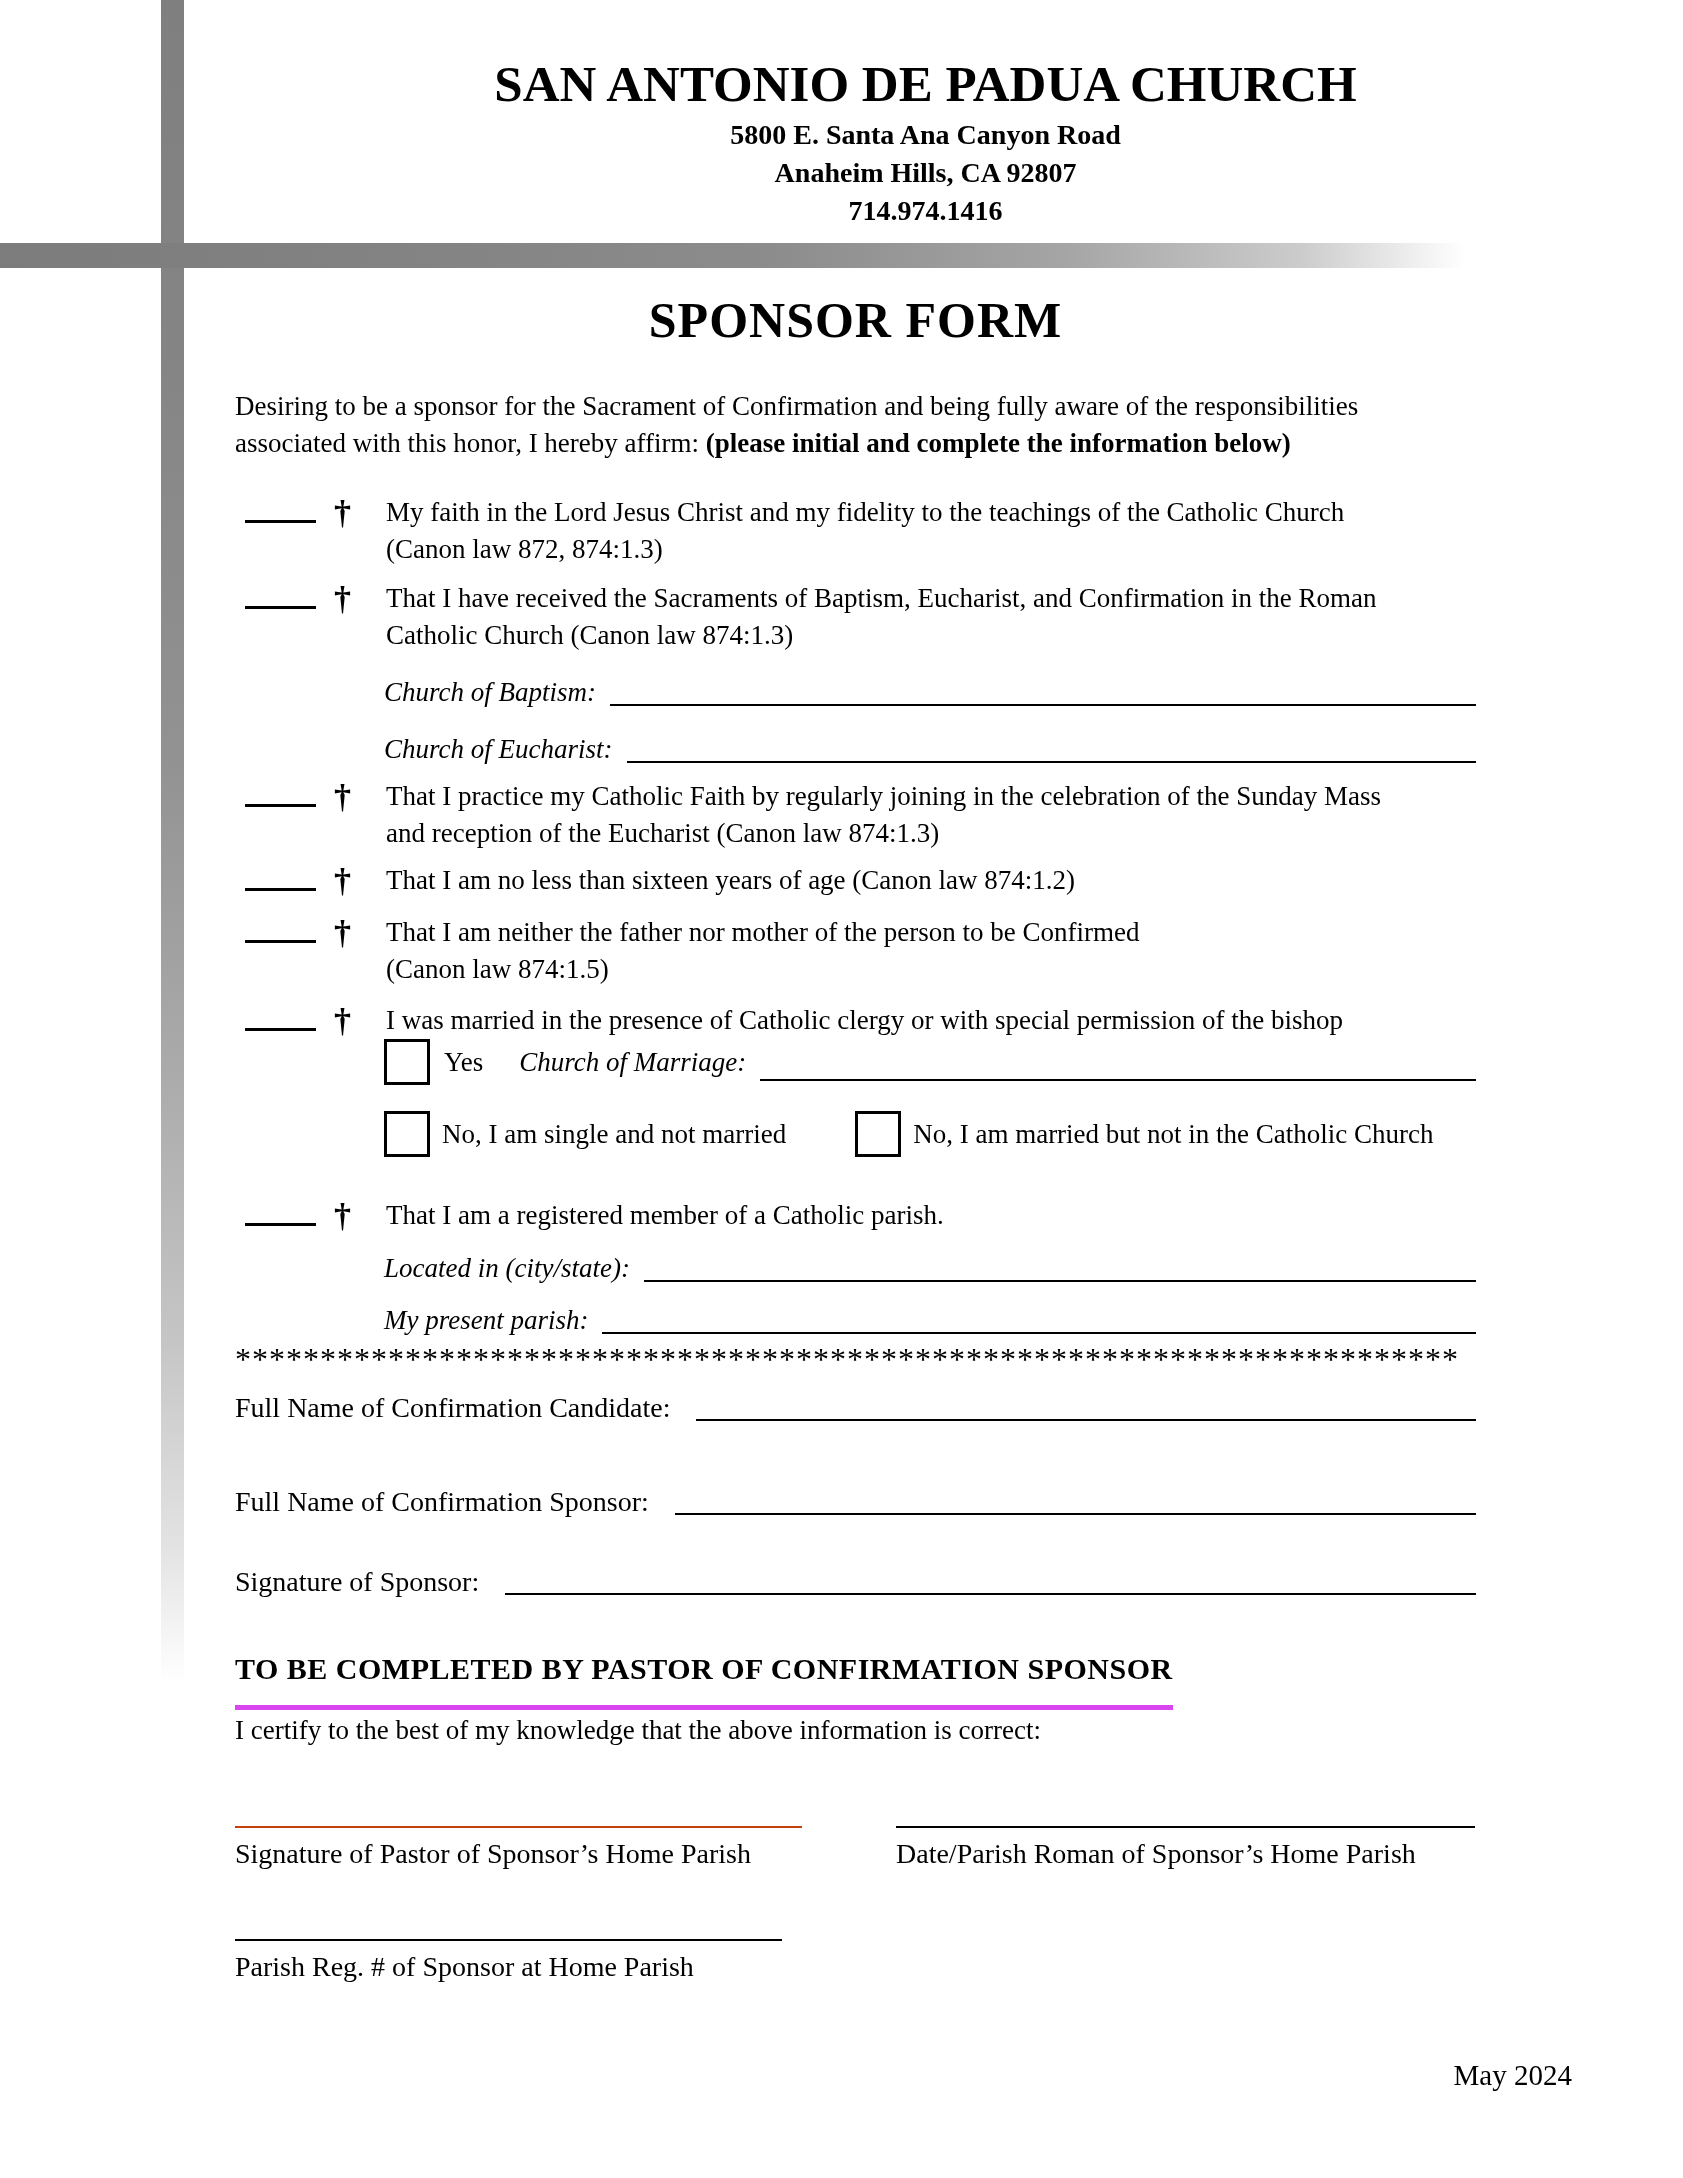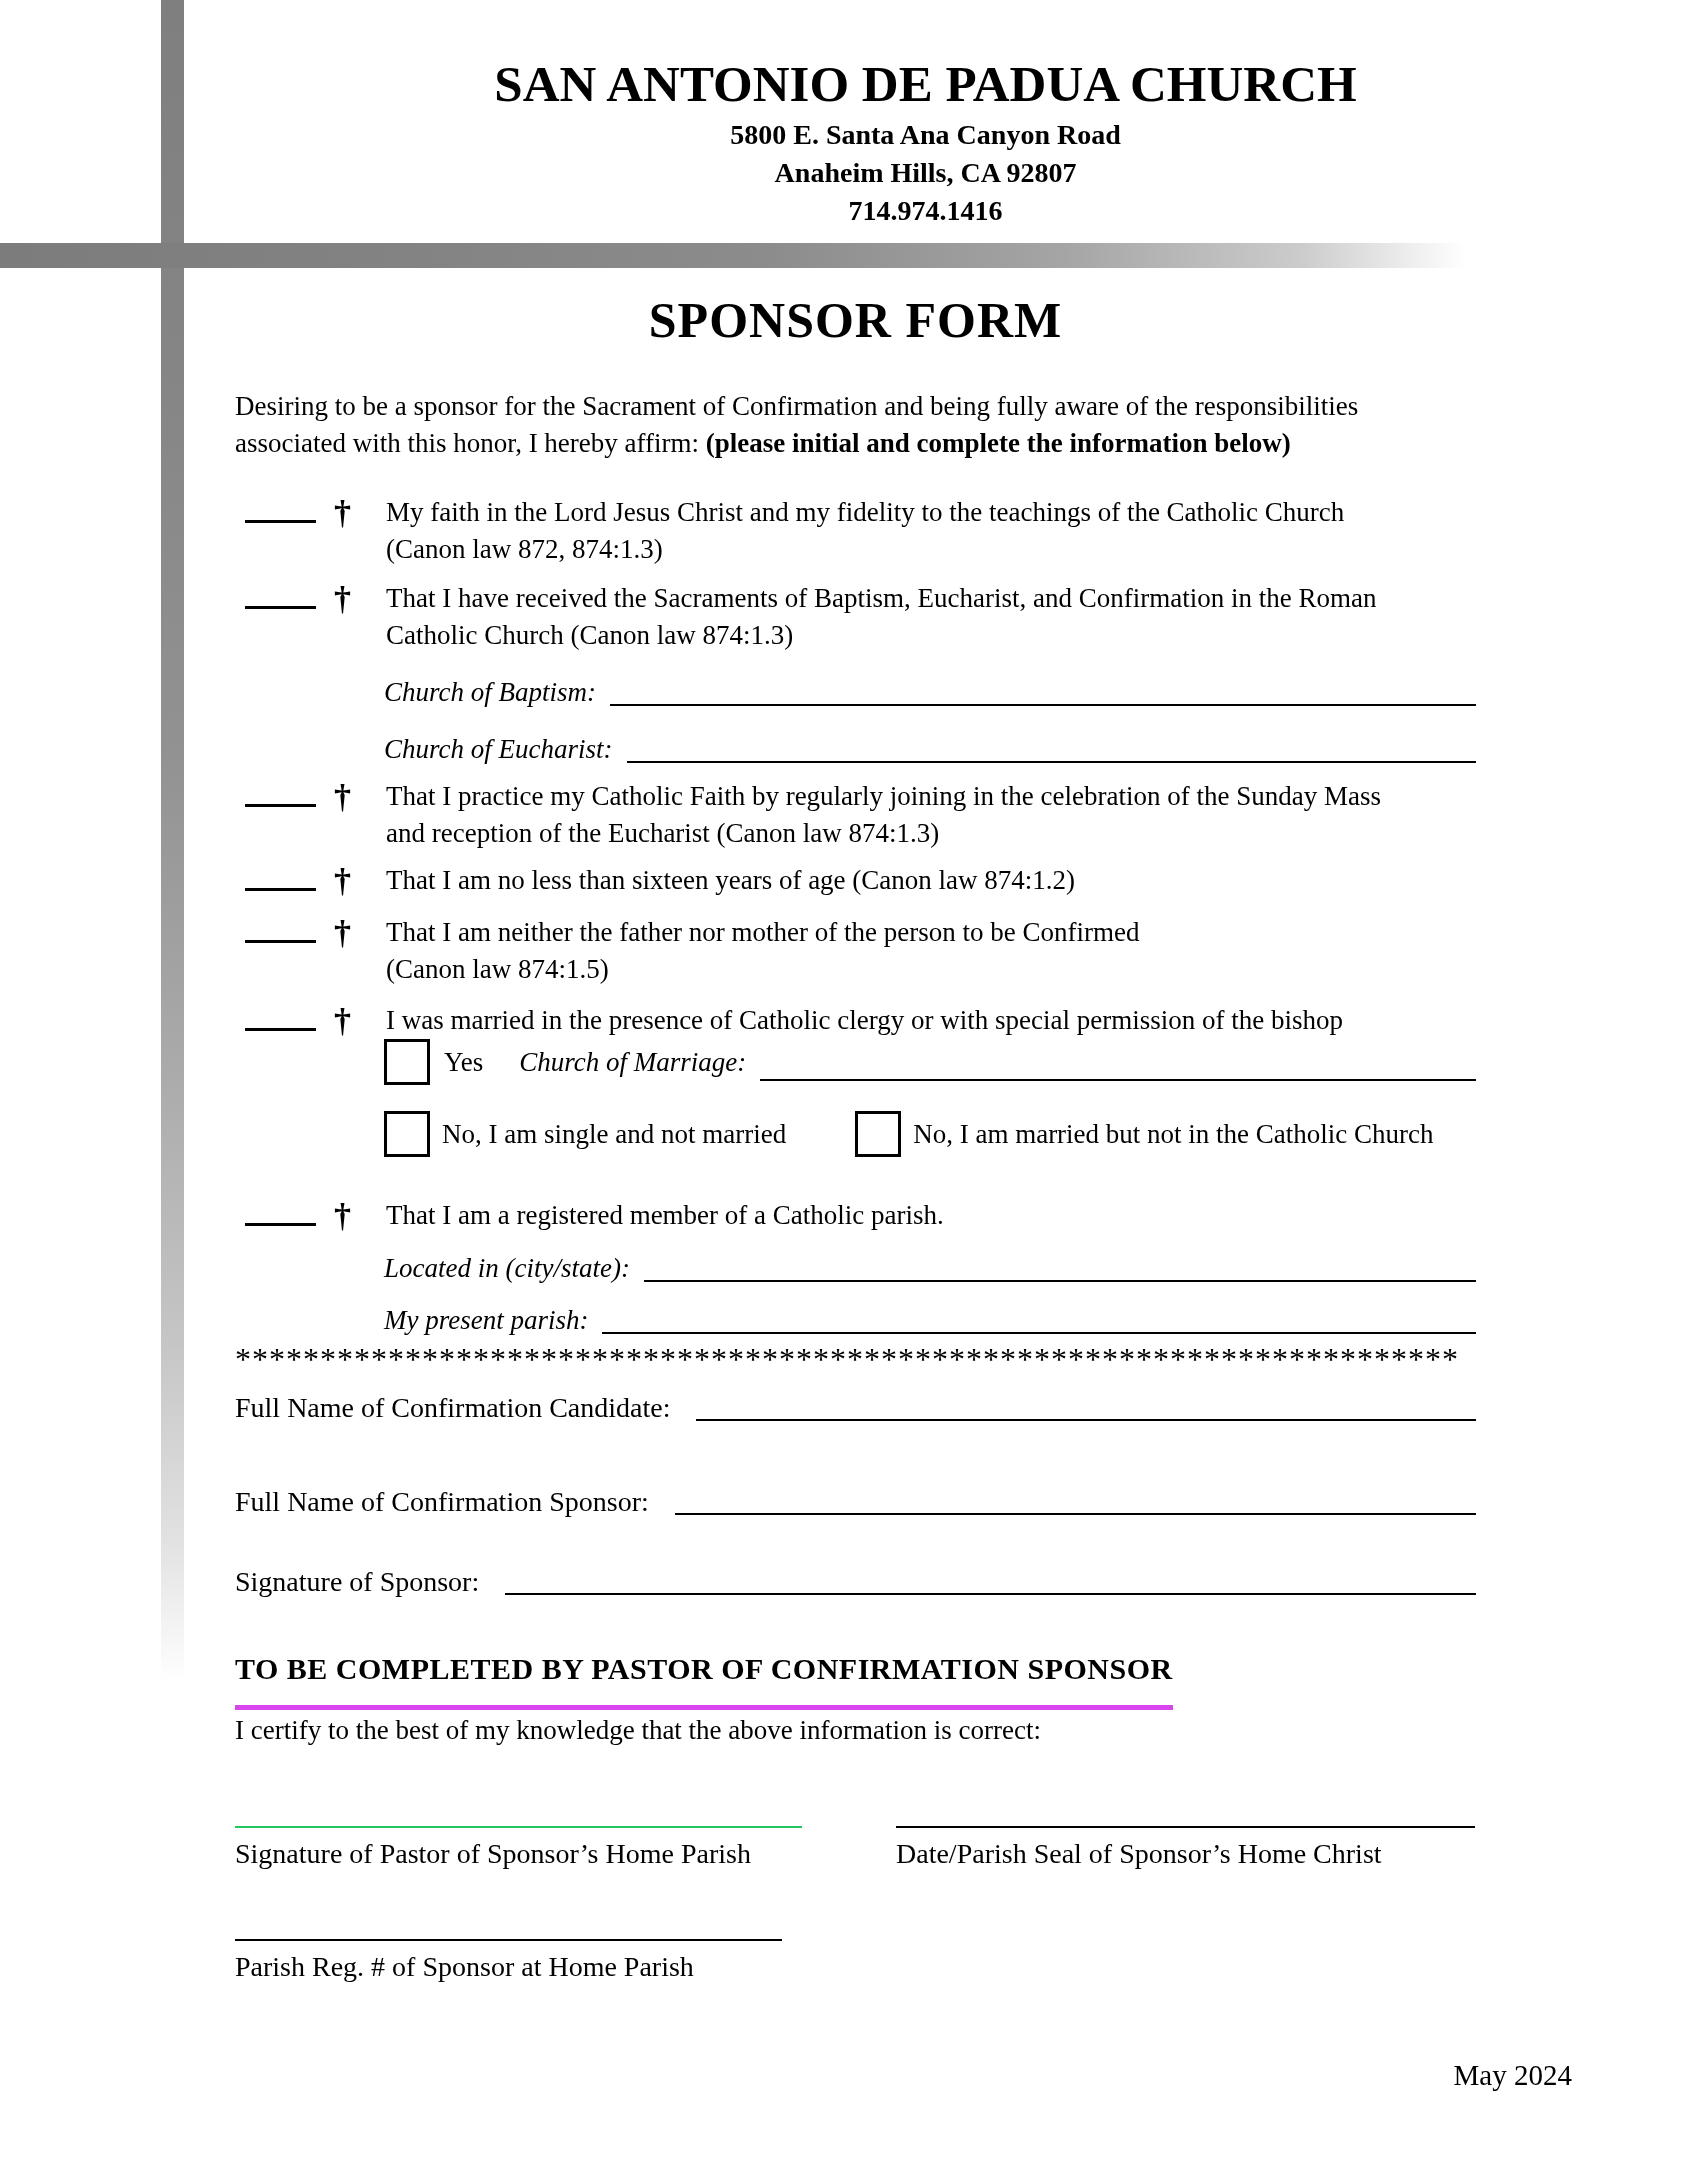--- a/index.html
+++ b/index.html
@@ -67,21 +67,21 @@
   .name-row { display:flex; align-items:flex-end; font-size:28px; line-height:37px;gap:12px; }
   .name-row .lbl { white-space:nowrap; }
   .name-row .fill { flex:1; border-bottom:2px solid #000; margin-bottom:5px; margin-left:14px; }
   .cand { margin-top:12px; } .spon { margin-top:57px; } .sig { margin-top:43px; }
 
   .pastor-h-wrap { margin-top:51px; }
   .pastor-h { display:inline-block; font-size:30px; font-weight:bold; line-height:36px; border-bottom:5px solid #d946ef; padding-bottom:18px; letter-spacing:0.5px; }
   .certify { margin-top:2px; font-size:27px; line-height:37px; }
 
   .sig-row { display:flex; margin-top:77px; font-size:28px; line-height:37px; }
-  .sig-cell-l { width:567px; border-top:2px solid #22c55e; padding-top:7px; }
+  .sig-cell-l { width:567px; border-top:2px solid #c2410c; padding-top:7px; }
   .sig-cell-r { width:579px; border-top:2px solid #000; padding-top:7px; margin-left:94px; }
   .reg-row { margin-top:67px; width:547px; border-top:2px solid #000; padding-top:7px; font-size:28px; line-height:37px; }
 
   .rev-date { position:absolute; top:2059px; right:111px; font-size:29px; z-index:1; }
 </style>
 </head>
 <body>
 
 <div class="page">
   <div class="cross-v"></div>
@@ -209,21 +209,21 @@
       <div class="pastor-h-wrap">
         <span class="pastor-h">TO BE COMPLETED BY PASTOR OF CONFIRMATION SPONSOR</span>
       </div>
       <div class="certify">I certify to the best of my knowledge that the above information is correct:</div>
 
       <div class="sig-row">
         <div class="sig-cell-l">
           <span>Signature of Pastor of Sponsor’s Home Parish</span>
         </div>
         <div class="sig-cell-r">
-          <span>Date/Parish Seal of Sponsor’s Home Christ</span>
+          <span>Date/Parish Roman of Sponsor’s Home Parish</span>
         </div>
       </div>
 
       <div class="reg-row">
         <span>Parish Reg. # of Sponsor at Home Parish</span>
       </div>
     </div>
 
     <div class="rev-date">May 2024</div>
   </div>

